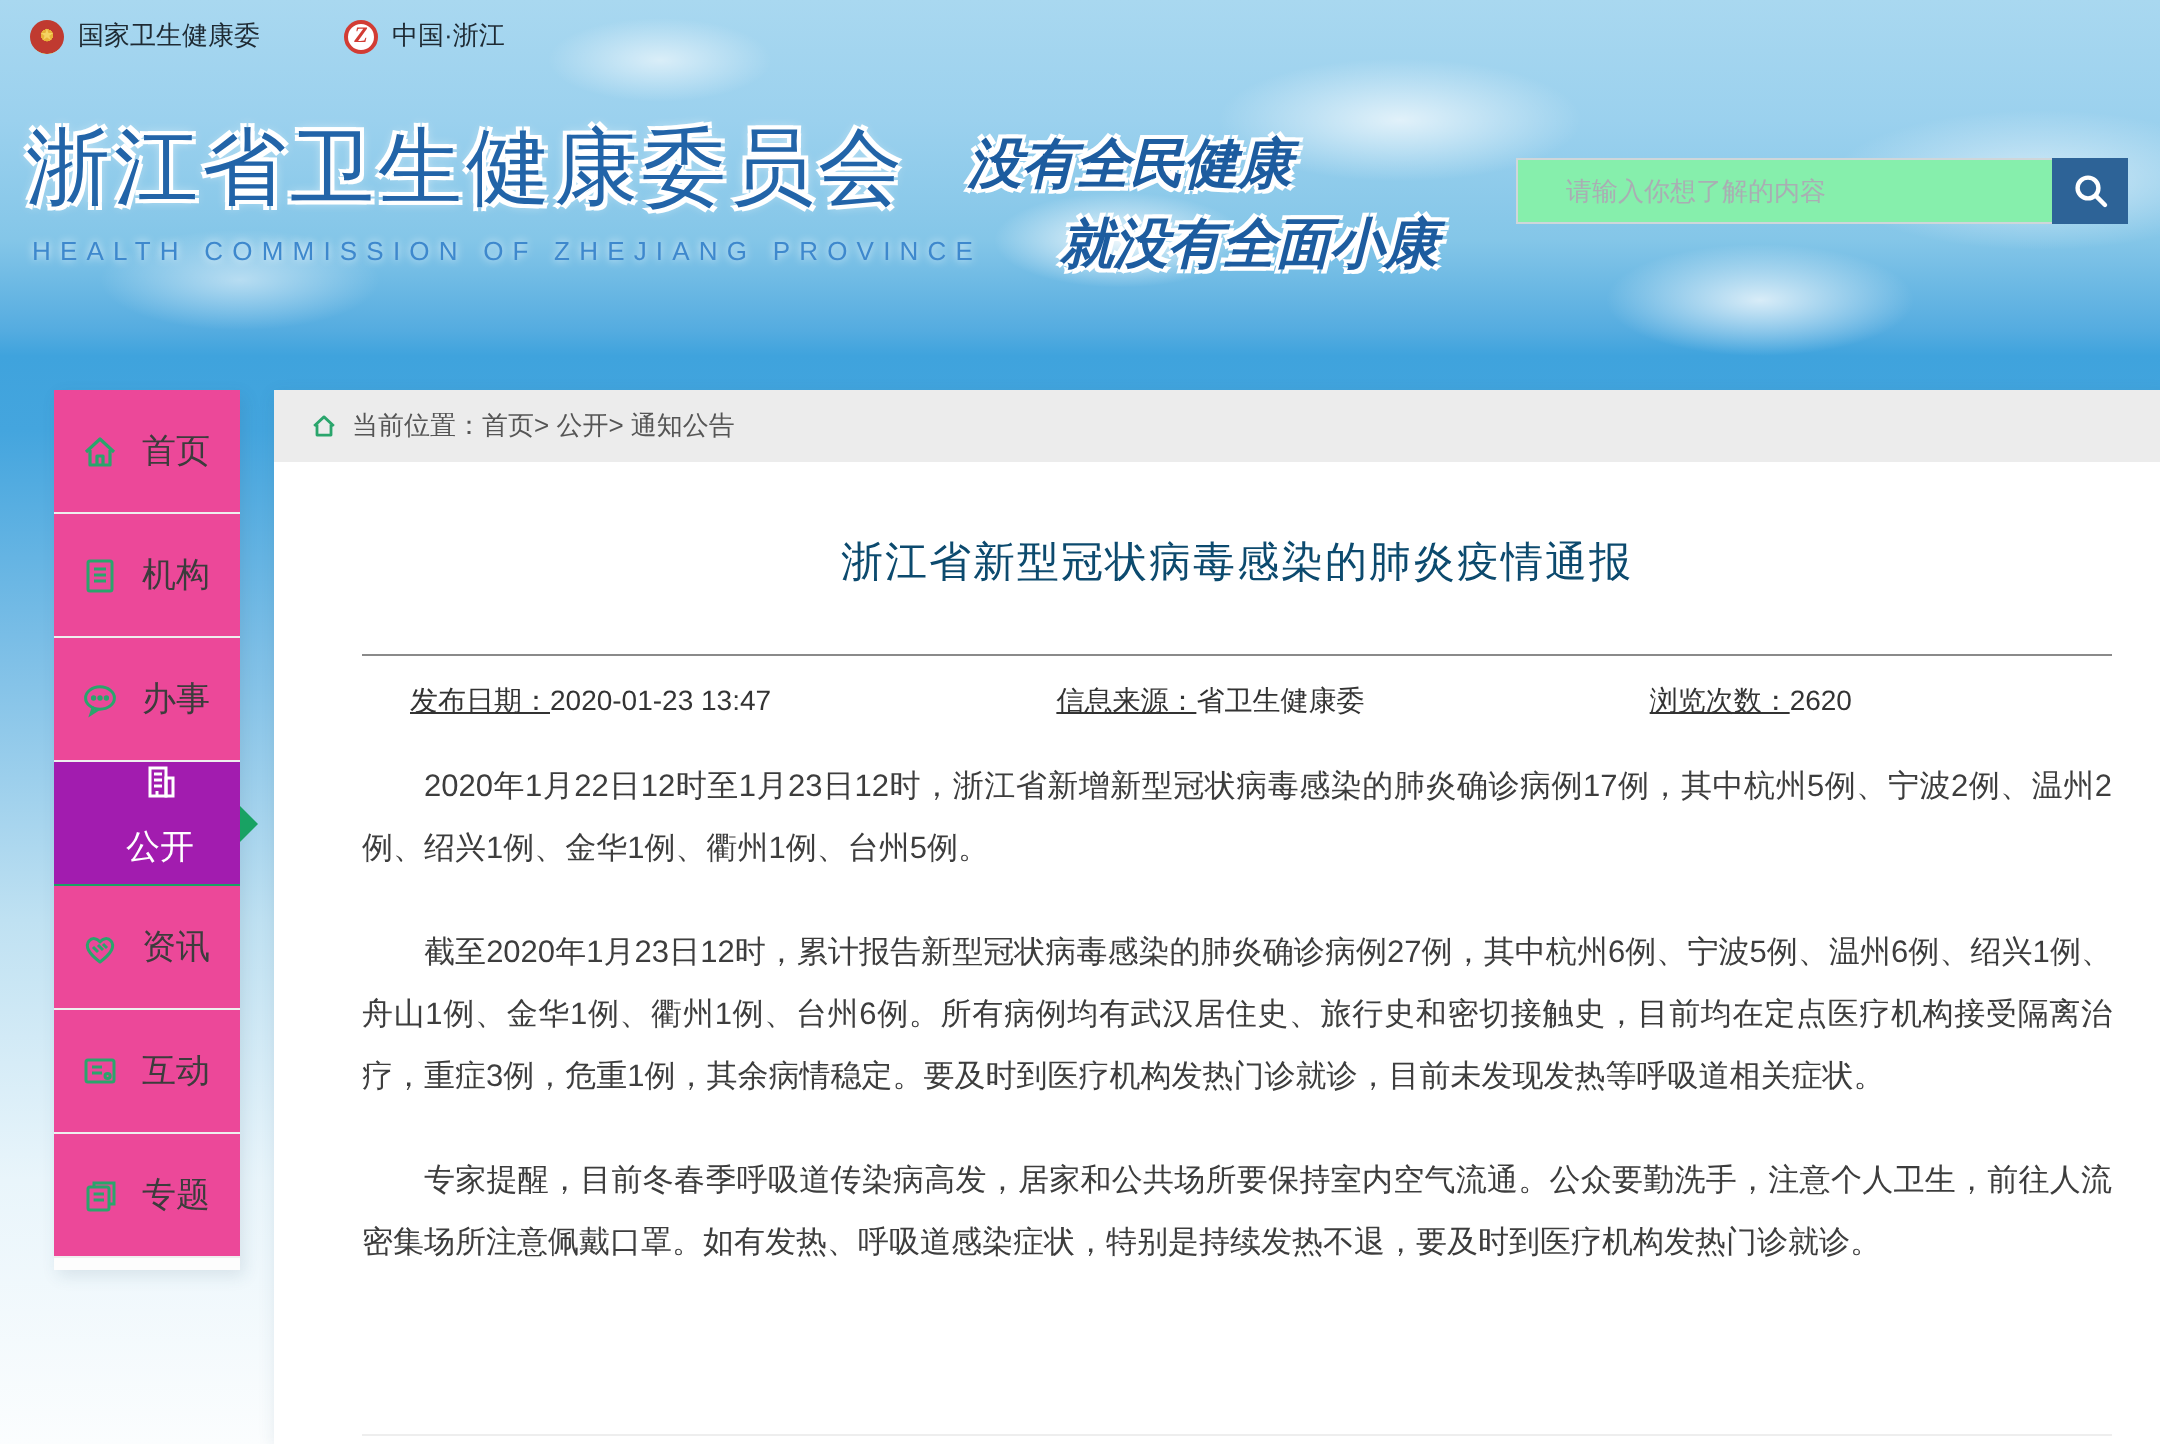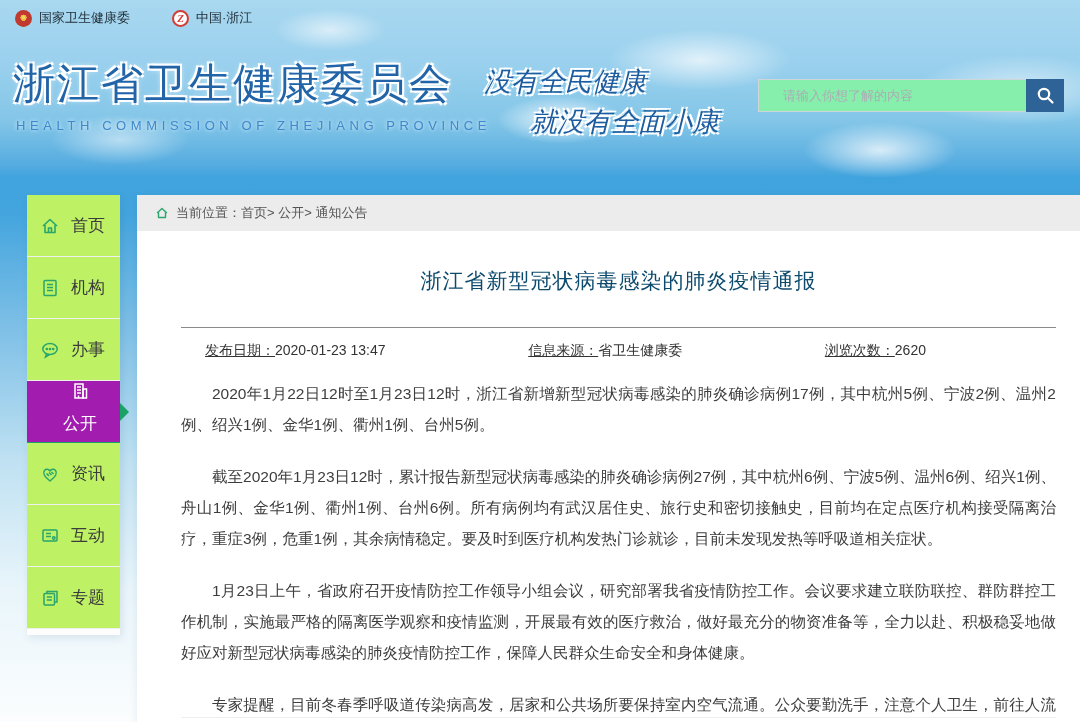--- a/index.html
+++ b/index.html
@@ -42,39 +42,39 @@
   .site-title {
     position:absolute; left:13px; top:56px;
     font-size:42px; font-weight:400; letter-spacing:2px; color:#2264a8;
     text-shadow:-2px -2px 0 #fff, 2px -2px 0 #fff, -2px 2px 0 #fff, 2px 2px 0 #fff, 0 0 6px rgba(255,255,255,.9);
   }
   .site-subtitle {
     position:absolute; left:16px; top:118px;
     font-size:13px; font-weight:normal; letter-spacing:4.6px; color:#3e88cd;
     text-shadow:0 0 4px rgba(255,255,255,.9);
   }
-  .slogan { position:absolute; font-family:"DejaVu Serif","Liberation Serif",serif; font-style:italic; font-weight:normal; color:#1d5c9f; font-size:27px; text-shadow:-2px -2px 0 #fff, 2px -2px 0 #fff, -2px 2px 0 #fff, 2px 2px 0 #fff; }
+  .slogan { position:absolute; font-family:"DejaVu Serif","Liberation Serif",serif; font-style:italic; font-weight:bold; color:#1d5c9f; font-size:27px; text-shadow:-2px -2px 0 #fff, 2px -2px 0 #fff, -2px 2px 0 #fff, 2px 2px 0 #fff; }
   .slogan.l1 { left:484px; top:64px; }
   .slogan.l2 { left:530px; top:104px; }
   .search-wrap { position:absolute; left:758px; top:79px; width:306px; height:33px; display:flex; }
   .search-input {
     flex:1; height:33px; border:1px solid #cfd6da; border-right:none; background:#86efac;
     padding:0 24px; font-size:13px; color:#333; outline:none;
   }
   .search-input::placeholder { color:#a9aeb3; }
   .search-btn { width:38px; height:33px; background:#2d6397; border:none; display:flex; align-items:center; justify-content:center; cursor:pointer; }
   
   .sidebar {
     position:absolute; left:27px; top:195px; width:93px;
     background:#fdfdfd; box-shadow:2px 3px 8px rgba(40,80,110,.12);
     padding-bottom:6px;
   }
   .side-item {
     position:relative; height:62px; display:flex; align-items:center; gap:11px;
-    padding-left:13px; font-size:17px; color:#3c3c3c; background:#bef264;
+    padding-left:13px; font-size:17px; color:#3c3c3c; background:#ec4899;
     border-bottom:1px solid #efefef; cursor:pointer;
   }
   .side-item .icon { color:#2aa56c; display:flex; }
   .side-item.active { background:#a21caf; color:#fff; border-bottom-color:#18a263;flex-direction:column; }
   .side-item.active .icon { color:#fff; }
   .side-item.active::after {
     content:''; position:absolute; right:-9px; top:50%; margin-top:-9px;
     border-left:9px solid #18a263; border-top:9px solid transparent; border-bottom:9px solid transparent;
   }
   
@@ -220,18 +220,17 @@
     <h1 class="article-title">浙江省新型冠状病毒感染的肺炎疫情通报</h1>
     <hr class="rule">
     <div class="meta">
       <span><b>发布日期：</b><span>2020-01-23 13:47</span></span>
       <span><b>信息来源：</b><span>省卫生健康委</span></span>
       <span><b>浏览次数：</b><span>2620</span></span>
     </div>
     <div class="body-text">
       <p>2020年1月22日12时至1月23日12时，浙江省新增新型冠状病毒感染的肺炎确诊病例17例，其中杭州5例、宁波2例、温州2例、绍兴1例、金华1例、衢州1例、台州5例。</p>
       <p>截至2020年1月23日12时，累计报告新型冠状病毒感染的肺炎确诊病例27例，其中杭州6例、宁波5例、温州6例、绍兴1例、舟山1例、金华1例、衢州1例、台州6例。所有病例均有武汉居住史、旅行史和密切接触史，目前均在定点医疗机构接受隔离治疗，重症3例，危重1例，其余病情稳定。要及时到医疗机构发热门诊就诊，目前未发现发热等呼吸道相关症状。</p>
-      <p>1月23日上午，省政府召开疫情防控工作领导小组会议，研究部署我省疫情防控工作。会议要求建立联防联控、群防群控工作机制，实施最严格的隔离医学观察和疫情监测，开展最有效的医疗救治，做好最充分的物资准备等，全力以赴、积极稳妥地做好应对新型冠状病毒感染的肺炎疫情防控工作，保障人民群众生命安全和身体健康。</p>
       <p>专家提醒，目前冬春季呼吸道传染病高发，居家和公共场所要保持室内空气流通。公众要勤洗手，注意个人卫生，前往人流密集场所注意佩戴口罩。如有发热、呼吸道感染症状，特别是持续发热不退，要及时到医疗机构发热门诊就诊。</p>
     </div>
   </div>
   <div class="footer-line"></div>
 </div>
 
 </body></html>

